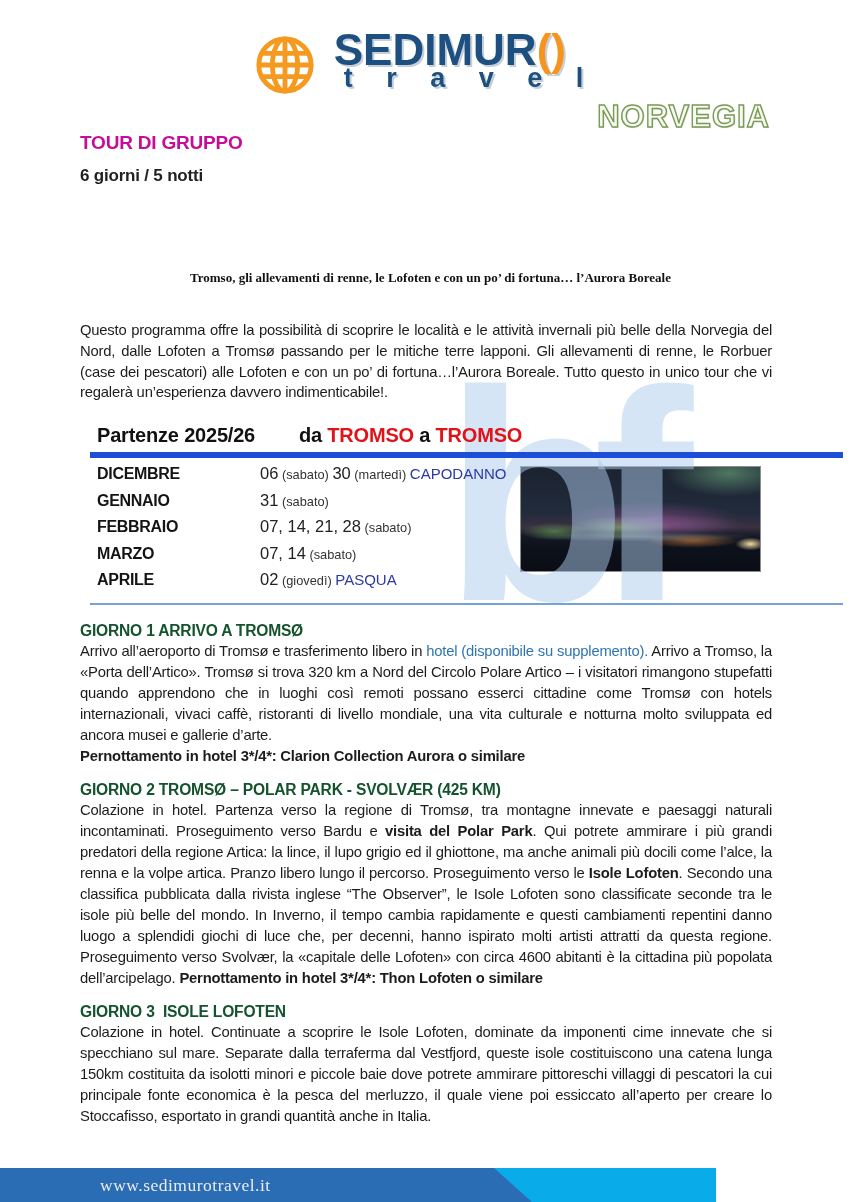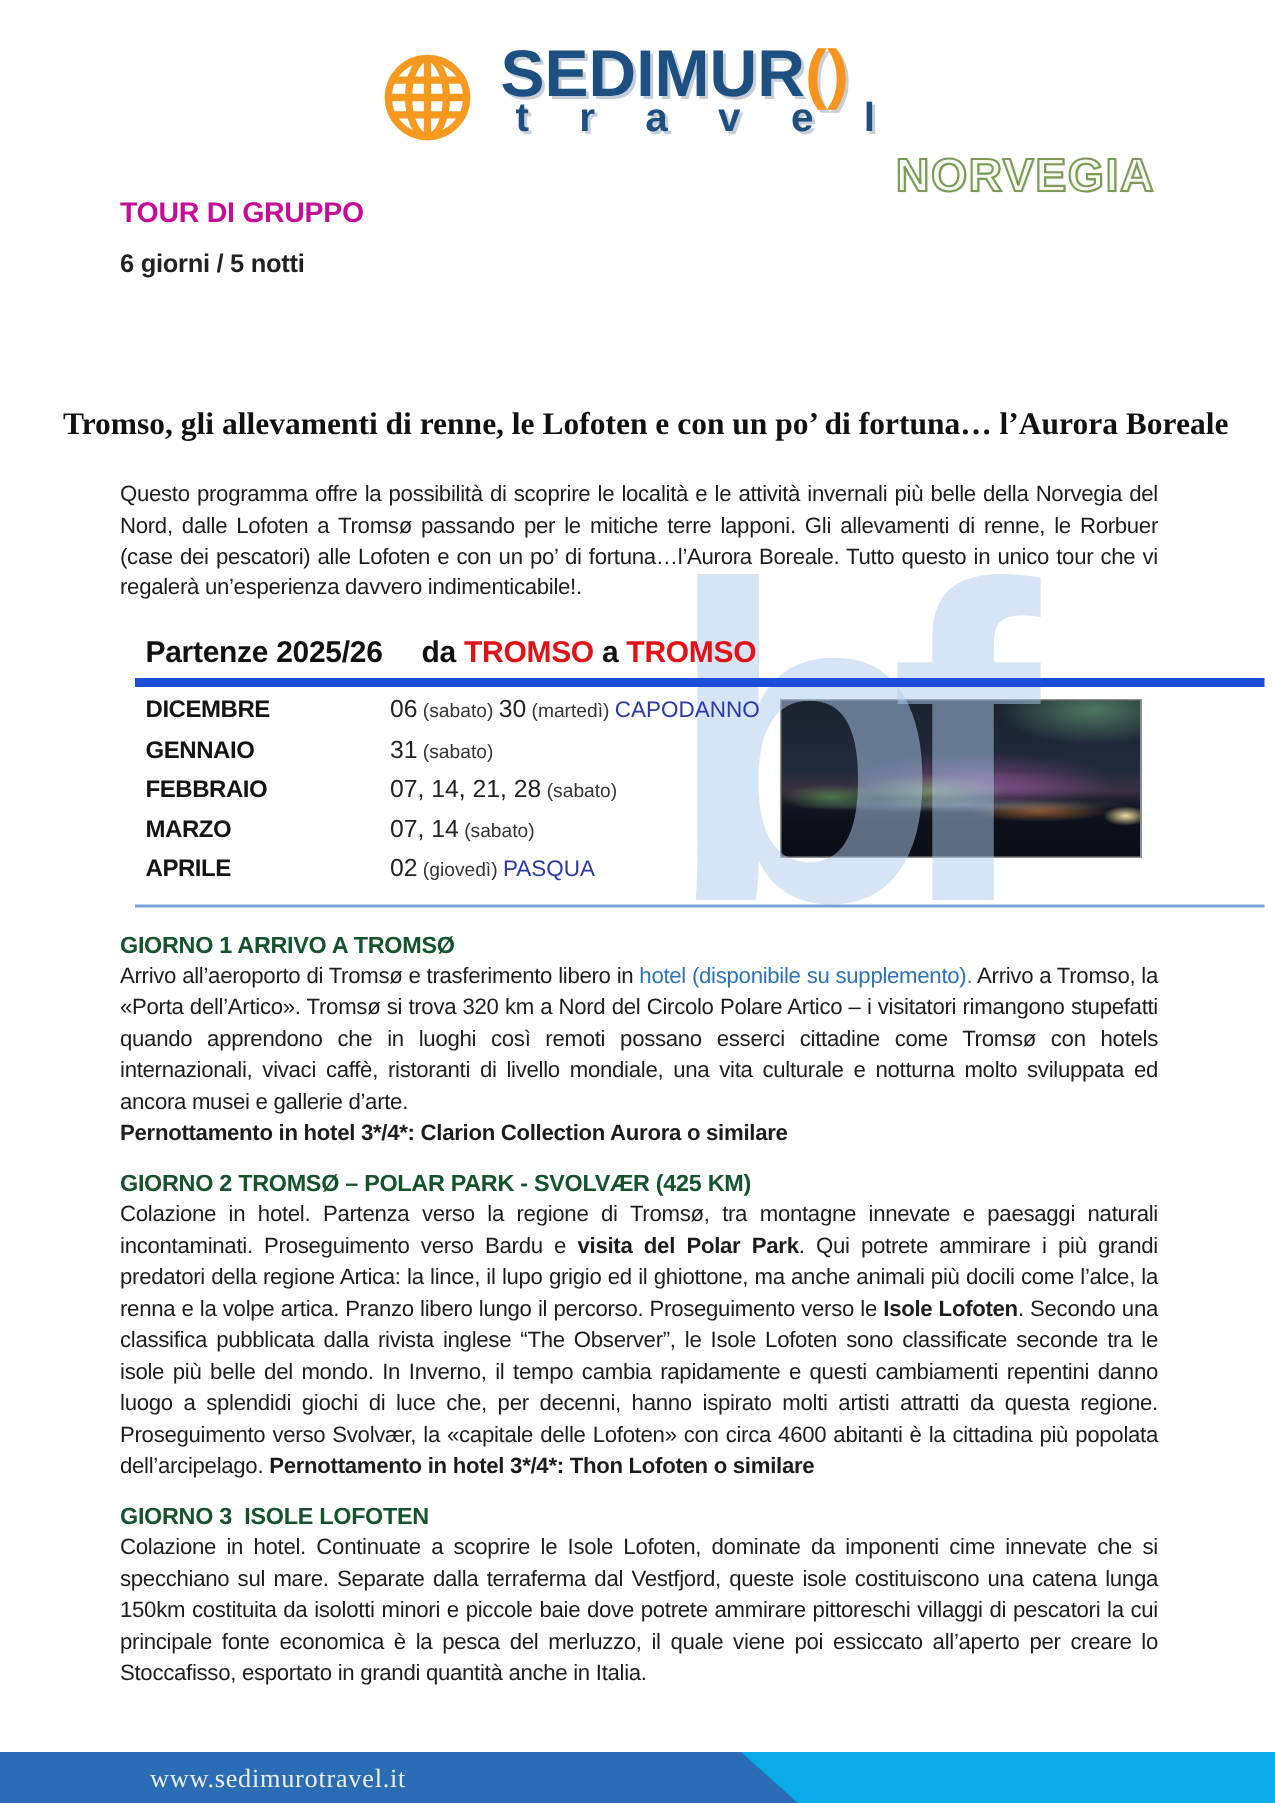--- a/index.html
+++ b/index.html
@@ -35,37 +35,37 @@
 
   
   .main-title { position:absolute; top:194px; left:0; width:100%; text-align:center; z-index:3;
     font-size:60px; font-weight:bold; letter-spacing:0px;
     background:linear-gradient(180deg,#c3d2e6 0%, #8aa6ca 38%, #476795 72%, #2c4b7c 100%);
     -webkit-background-clip:text; background-clip:text; color:transparent;
     -webkit-text-stroke:1.6px #17365d;
     filter:drop-shadow(3px 3px 1.5px rgba(110,120,140,.8));
   }
   .subtitle { position:absolute; top:270px; left:0; width:100%; text-align:center; z-index:3;
-    font-family:"Liberation Serif", serif; font-weight:bold; font-size:21px; color:#111;padding-left:11px; }
+    font-family:"Liberation Serif", serif; font-weight:bold; font-size:13px; color:#111;padding-left:11px; }
 
   
   .intro { position:absolute; left:80px; top:307px; width:692px; z-index:3;
     font-size:14.8px; line-height:20.8px; letter-spacing:-0.2px;
     text-align:justify; color:#1c1c1c;margin-top:13px; }
 
   
   .watermark { position:absolute; left:444px; top:346px; z-index:2; pointer-events:none;
     font-size:300px; font-weight:bold; line-height:1; letter-spacing:-34px;
     color:rgba(173,204,236,0.5); }
 
   
   .departures { position:absolute; left:90px; top:424px; width:753px; z-index:3; }
   .dep-heading { font-size:20px; font-weight:bold; letter-spacing:-0.2px;
     padding:0 0 5px 7px; color:#111; }
-  .dep-heading .mid { margin-left:26px; }
+  .dep-heading .mid { margin-left:44px; }
   .dep-red { color:#e01318; }
   .dep-table { border-top:6px solid #1d4ed8; border-bottom:2px solid #76a3d6;
     padding:6px 0 6px 7px; }
   .departure-row { display:flex; align-items:baseline; height:26.5px; }
   .month-label { width:163px; font-size:16px; font-weight:bold; color:#141414; letter-spacing:-0.3px; }
   .dates-cell { font-size:16.5px; color:#222; letter-spacing:0px; }
   .dates-cell .run.small { font-size:12.8px; color:#333; }
   .dates-cell .run.blue  { font-size:15px; color:#2b3aa5; }
   .dates-cell .run.num   { font-size:16.5px; color:#222; }
 
@@ -89,21 +89,21 @@
   .content { position:absolute; left:80px; top:620px; width:692px; z-index:3; }
   .day { margin-bottom:12px; }
   .day-title { font-size:15.6px; font-weight:bold; color:#14532d; letter-spacing:-0.2px;
     line-height:21px; white-space:pre-wrap; }
   .day-para { font-size:14.8px; line-height:21px; letter-spacing:-0.2px;
     text-align:justify; color:#1c1c1c; }
   .day-para .bold { font-weight:bold; }
   .day-para .blue { color:#2e74b5; }
 
   
-  .footer { position:absolute; left:0; bottom:0; width:850px; height:34px; z-index:4;text-align:right; }
+  .footer { position:absolute; left:0; bottom:0; width:716px; height:34px; z-index:4;text-align:right; }
   .footer-light { position:absolute; inset:0; background:#0aabe9; }
   .footer-dark  { position:absolute; left:0; top:0; height:34px; width:532px; background:#2b6db4;
     clip-path:polygon(0 0, 494px 0, 532px 34px, 0 34px); }
   .footer-url { position:absolute; left:100px; top:0; line-height:34px;
     font-family:"Liberation Serif", serif; font-size:17.5px; color:#ececec; letter-spacing:0.5px; }
 </style>
 </head>
 <body>
 
 <div class="page">

